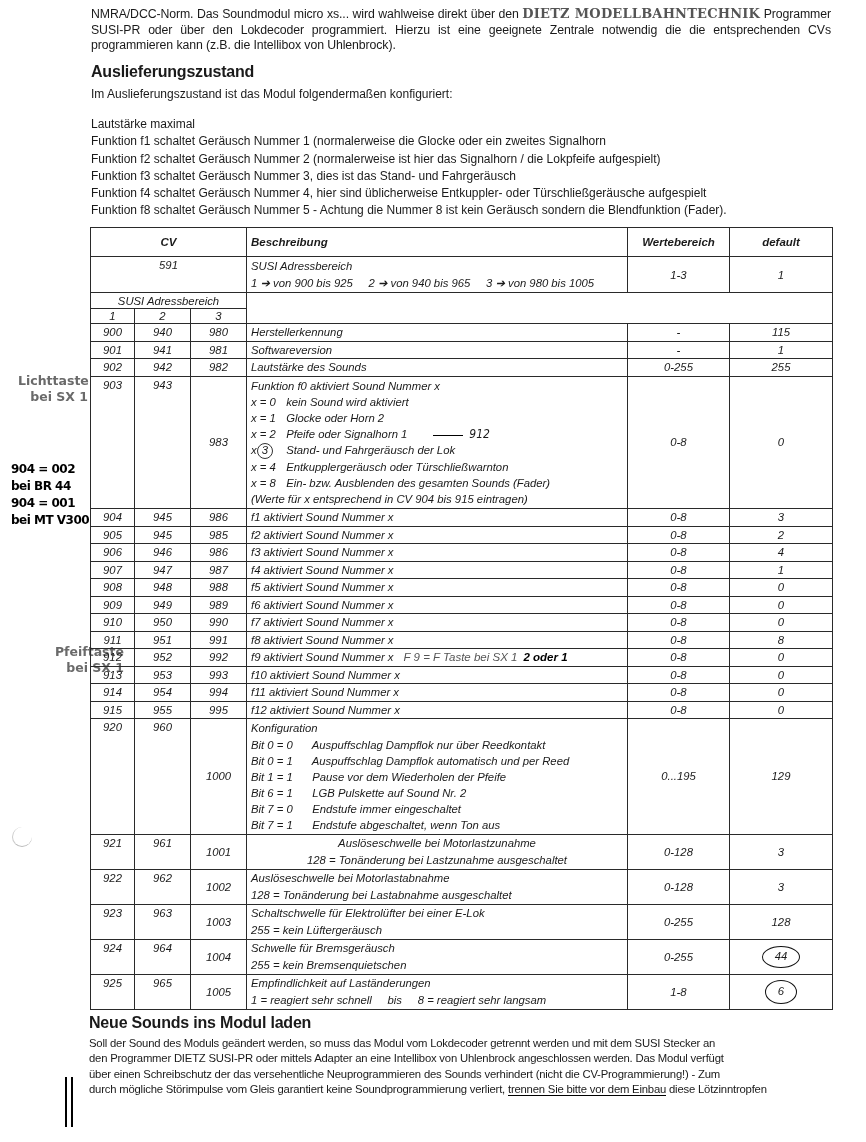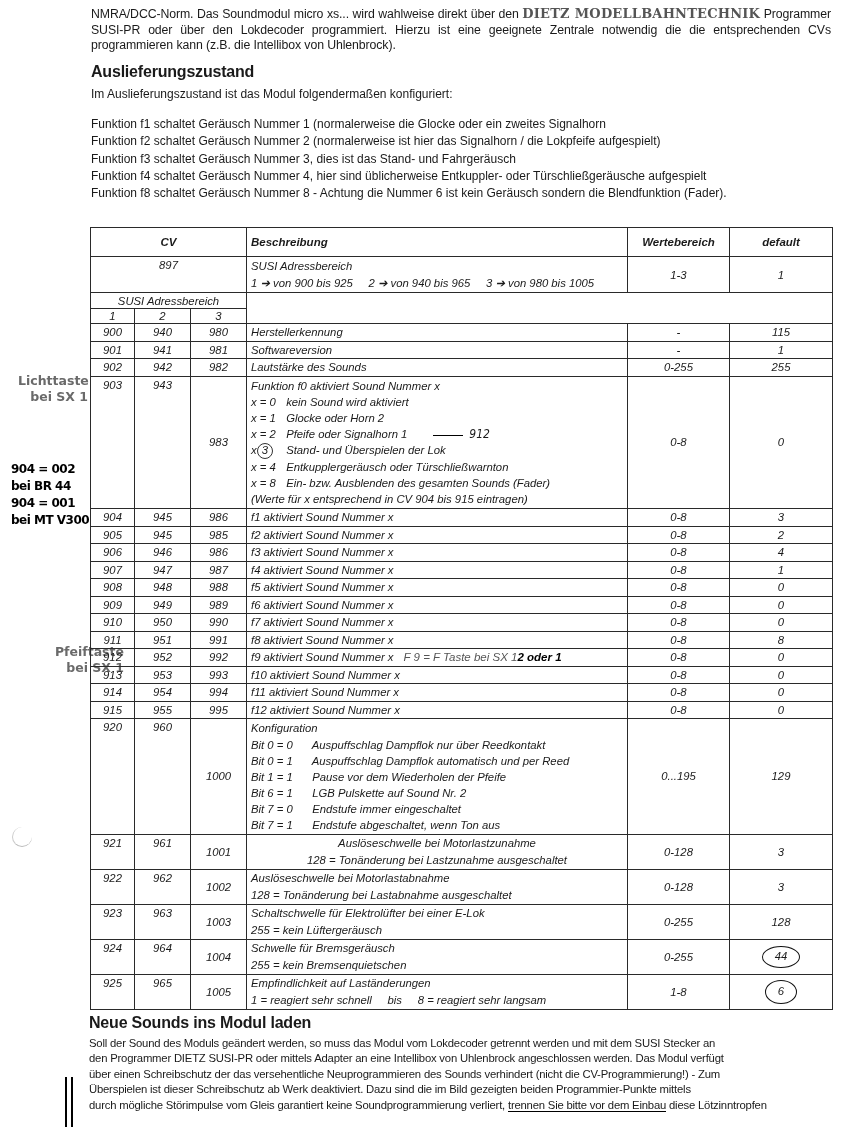--- a/index.html
+++ b/index.html
@@ -49,21 +49,21 @@
 
   .side-note {
     position: absolute; font-family: "DejaVu Sans", sans-serif; font-weight: bold;
     font-size: 12.5px; line-height: 16px; color: #6a6a6a; text-align: right;
   }
   .side-black {
     position: absolute; font-family: "DejaVu Sans", sans-serif; font-weight: bold;
     font-size: 12px; line-height: 17px; color: #000; letter-spacing: -0.5px;
   }
   .f9note { color: #555; font-size: 11.5px; margin-left: 10px; }
-  .f9note2 { color: #000; font-weight: bold; font-size: 11.5px; }
+  .f9note2 { color: #000; font-weight: bold; font-size: 11.5px; margin-left: 6px; }
 
   .h2b { left: 89px; top: 1014px; }
   .para {
     position: absolute; left: 89px; top: 1036px; width: 750px;
     font-size: 11.3px; line-height: 15.4px; letter-spacing: -0.2px;
   }
   .para div { white-space: nowrap; }
   .u { border-bottom: 1.5px solid #000; }
   .vbar { position: absolute; top: 1077px; width: 2px; height: 50px; background: #000; }
   .smudge { position: absolute; left: 12px; top: 827px; width: 20px; height: 20px; border-bottom: 1px solid #bbb; border-left: 1px solid #ccc; border-radius: 50%; }
@@ -72,25 +72,26 @@
 <body>
 
 <div class="intro">
   <span>NMRA/DCC-Norm. Das Soundmodul micro xs... wird wahlweise direkt über den </span><span class="brand">DIETZ MODELLBAHNTECHNIK</span><span> Programmer SUSI-PR oder über den Lokdecoder programmiert. Hierzu ist eine geeignete Zentrale notwendig die die entsprechenden CVs programmieren kann (z.B. die Intellibox von Uhlenbrock).</span>
 </div>
 
 <h2 class="h2a">Auslieferungszustand</h2>
 <div class="sub1">Im Auslieferungszustand ist das Modul folgendermaßen konfiguriert:</div>
 
 <div class="defaults">
+  <div>Lautstärke maximal</div>
   <div>Funktion f1 schaltet Geräusch Nummer 1 (normalerweise die Glocke oder ein zweites Signalhorn</div>
   <div>Funktion f2 schaltet Geräusch Nummer 2 (normalerweise ist hier das Signalhorn / die Lokpfeife aufgespielt)</div>
   <div>Funktion f3 schaltet Geräusch Nummer 3, dies ist das Stand- und Fahrgeräusch</div>
   <div>Funktion f4 schaltet Geräusch Nummer 4, hier sind üblicherweise Entkuppler- oder Türschließgeräusche aufgespielt</div>
-  <div>Funktion f8 schaltet Geräusch Nummer 8 - Achtung die Nummer 6 ist kein Geräusch sondern die Blendfunktion (Fader).</div>
+  <div>Funktion f8 schaltet Geräusch Nummer 5 - Achtung die Nummer 8 ist kein Geräusch sondern die Blendfunktion (Fader).</div>
 </div>
 
 <div class="side-note" style="left:18px; top:373px; width:70px;">
   <div>Lichttaste</div>
   <div>bei SX 1</div>
 </div>
 <div class="side-black" style="left:11px; top:461px;">
   <div>904 = 002</div>
   <div>bei BR 44</div>
   <div>904 = 001</div>
@@ -112,21 +113,21 @@
       <col style="width:103px">
   </colgroup>
   <tbody>
       <tr>
     <td colspan="3" class="c hdr">CV</td>
     <td class="hdr">Beschreibung</td>
     <td class="c hdr">Wertebereich</td>
     <td class="c hdr">default</td>
   </tr>
   <tr>
-    <td colspan="3" class="c top" style="height:36px;">897</td>
+    <td colspan="3" class="c top" style="height:36px;">591</td>
     <td>
       <div class="desc-line">SUSI Adressbereich</div>
       <div class="desc-line" style="white-space:pre;">1 ➔ von 900 bis 925     2 ➔ von 940 bis 965     3 ➔ von 980 bis 1005</div>
     </td>
     <td class="c">1-3</td>
     <td class="c">1</td>
   </tr>
   <tr>
     <td colspan="3" class="c" style="height:16px;">SUSI Adressbereich</td>
     <td colspan="3" rowspan="2"></td>
@@ -164,21 +165,21 @@
 
   <tr>
     <td class="c top">903</td>
     <td class="c top">943</td>
     <td class="c">983</td>
     <td style="padding-top:1px; padding-bottom:1px;">
       <div class="desc-line">Funktion f0 aktiviert Sound Nummer x</div>
       <div class="bitline"><span class="k">x = 0</span> <span>kein Sound wird aktiviert</span></div>
       <div class="bitline"><span class="k">x = 1</span> <span>Glocke oder Horn 2</span></div>
       <div class="bitline"><span class="k">x = 2</span> <span>Pfeife oder Signalhorn 1</span><span class="anno-arrow"></span><span class="anno-912">912</span></div>
-      <div class="bitline"><span class="k">x&nbsp;<span class="circled">3</span></span> <span>Stand- und Überspielen der Lok</span></div>
+      <div class="bitline"><span class="k">x&nbsp;<span class="circled">3</span></span> <span>Stand- und Fahrgeräusch der Lok</span></div>
       <div class="bitline"><span class="k">x = 4</span> <span>Entkupplergeräusch oder Türschließwarnton</span></div>
       <div class="bitline"><span class="k">x = 8</span> <span>Ein- bzw. Ausblenden des gesamten Sounds (Fader)</span></div>
       <div class="bitline">(Werte für x entsprechend in CV 904 bis 915 eintragen)</div>
     </td>
     <td class="c">0-8</td>
     <td class="c">0</td>
   </tr>
 
   <tr class="row17">
         <td class="c">904</td>
@@ -350,17 +351,16 @@
     <td class="c"><span class="hand-circle" style="width:32px;height:24px;line-height:21px;">6</span></td>
   </tr>
 </tbody>
   </table>
 
 <h2 class="h2b">Neue Sounds ins Modul laden</h2>
 <div class="para">
   <div>Soll der Sound des Moduls geändert werden, so muss das Modul vom Lokdecoder getrennt werden und mit dem SUSI Stecker an</div>
   <div>den Programmer DIETZ SUSI-PR oder mittels Adapter an eine Intellibox von Uhlenbrock angeschlossen werden. Das Modul verfügt</div>
   <div>über einen Schreibschutz der das versehentliche Neuprogrammieren des Sounds verhindert (nicht die CV-Programmierung!) - Zum</div>
-  <div>Überspielen ist dieser Schreibschutz ab Werk deaktiviert. Dazu sind die im Bild gezeigten beiden Programmier-Punkte mittels</div>
   <div><span>durch mögliche Störimpulse vom Gleis garantiert keine Soundprogrammierung verliert, </span><span class="u">trennen Sie bitte vor dem Einbau</span><span> diese Lötzinntropfen</span></div>
 </div>
 <div class="vbar" style="left:65px;"></div>
 <div class="vbar" style="left:71px;"></div>
 
 </body></html>

